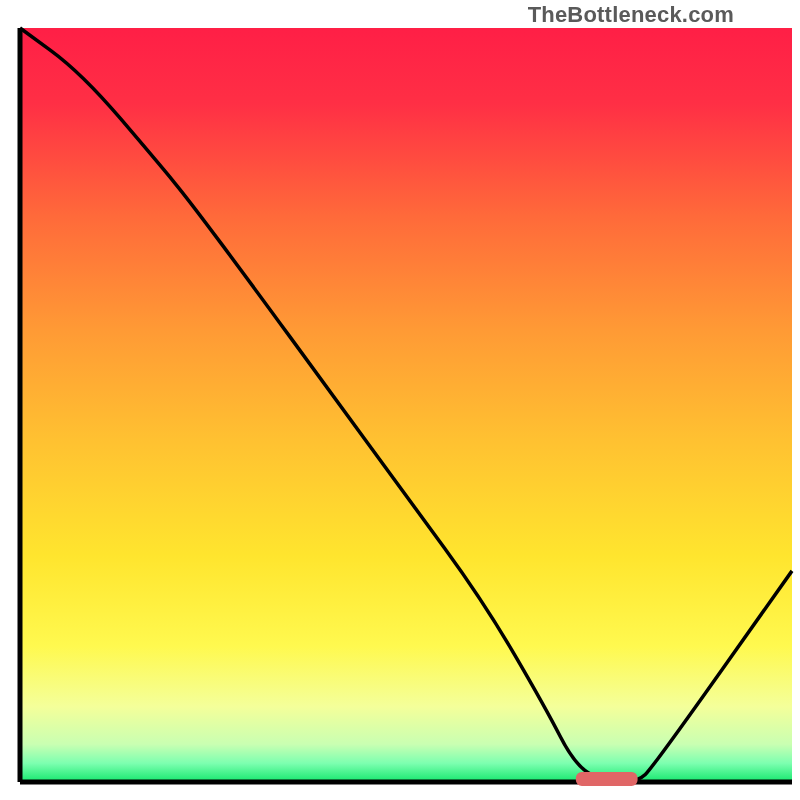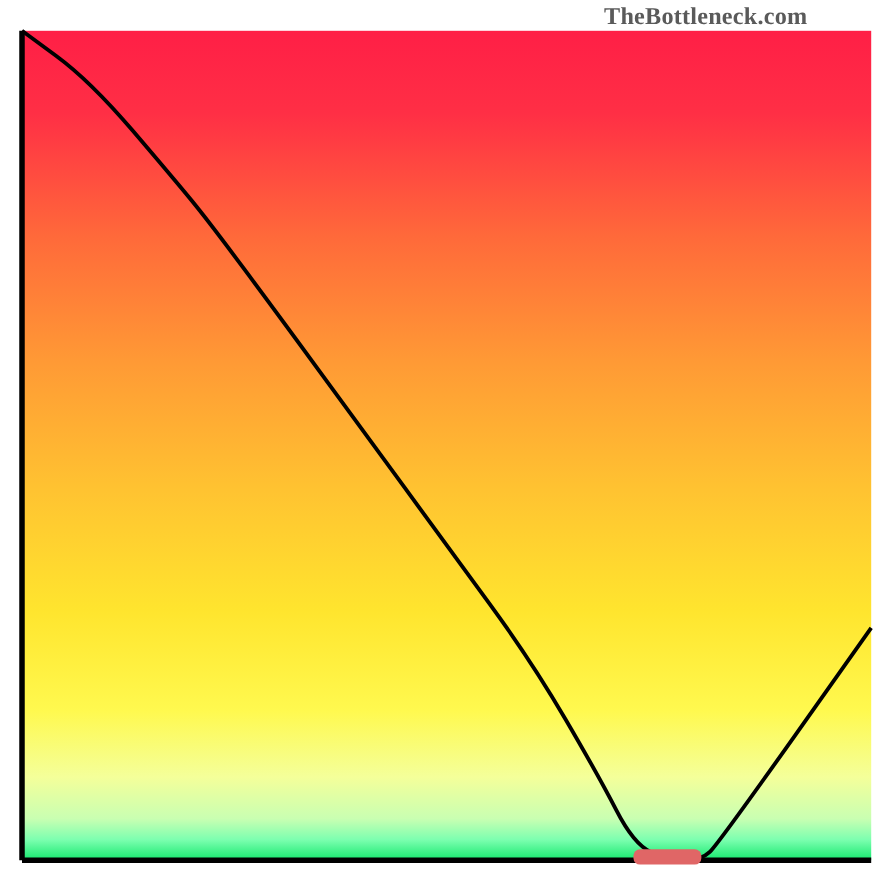--- a/index.html
+++ b/index.html
@@ -7,21 +7,20 @@
     padding: 0;
     width: 800px;
     height: 800px;
     background: #ffffff;
     font-family: Arial, Helvetica, sans-serif;
   }
   .container {
     position: relative;
     width: 742px;
     height: 800px;
-    font-family: Liberation Serif, serif;
   }
   .watermark {
     position: absolute;
     top: 2px;
     right: 8px;
     font-size: 22px;
     font-weight: 600;
     color: #5a5a5a;
     letter-spacing: 0.2px;
   }

